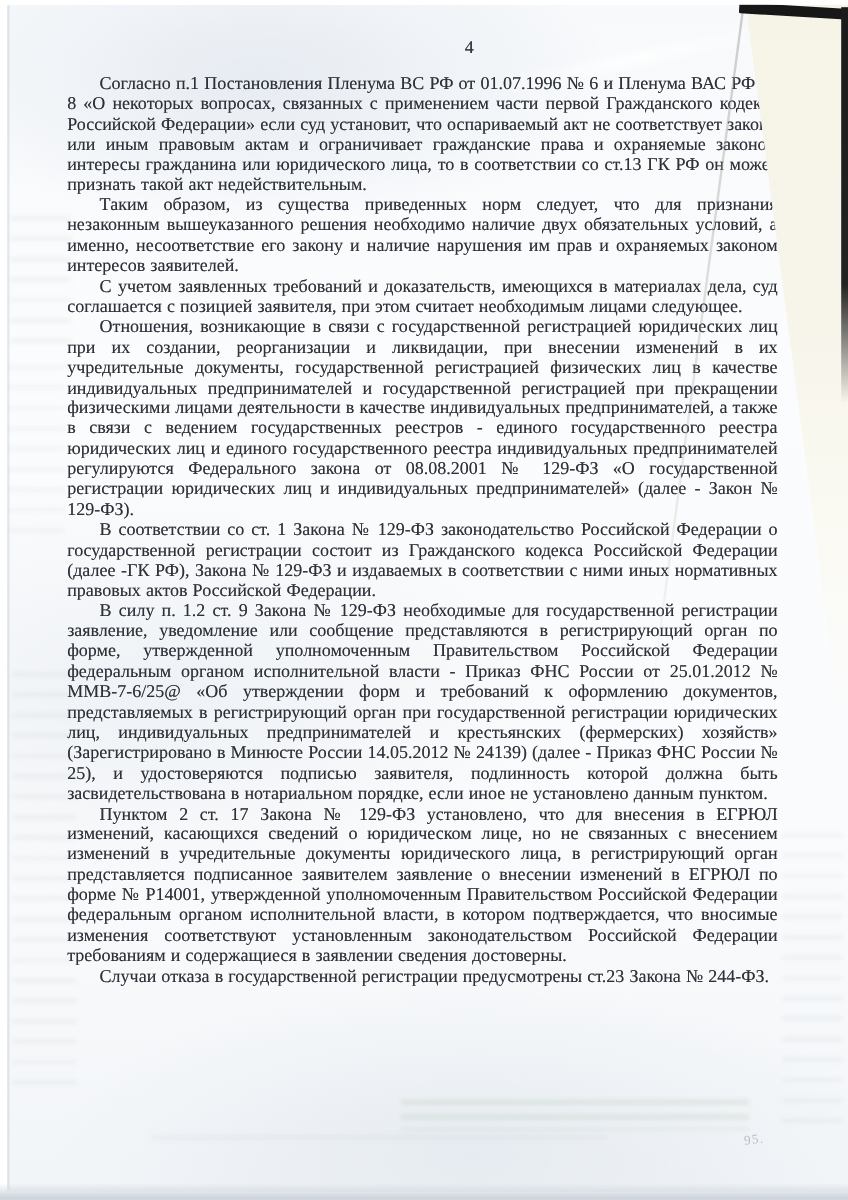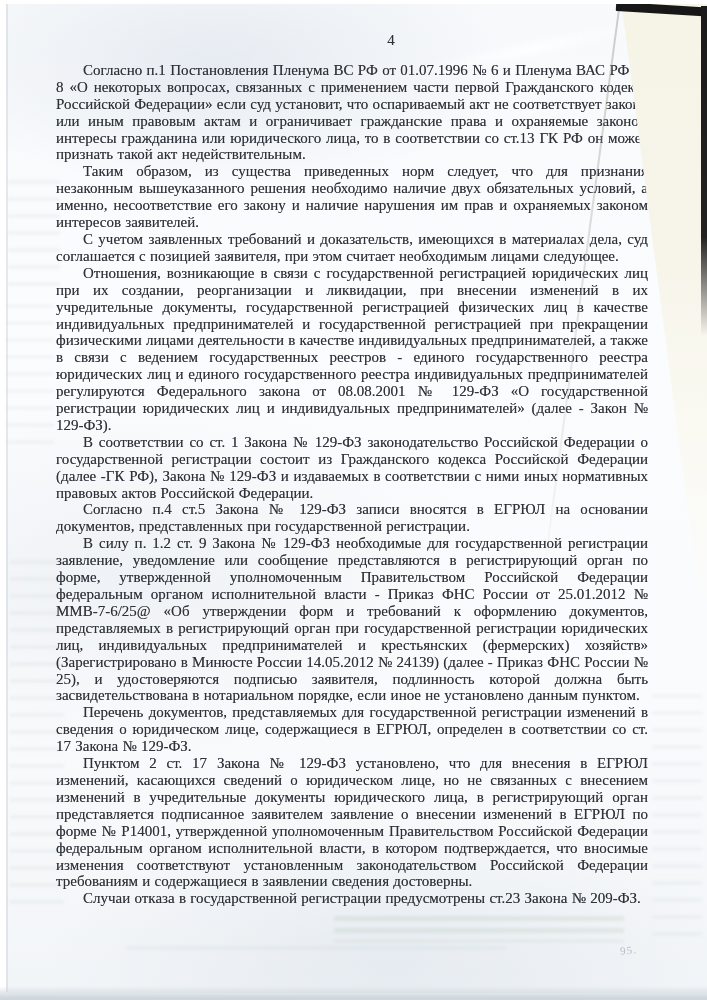--- a/index.html
+++ b/index.html
@@ -95,25 +95,23 @@
   </div>
 
   <div class="textcol">
     <div class="page-num">4</div>
     <div class="paras">
         <p>Согласно п.1 Постановления Пленума ВС РФ от 01.07.1996 № 6 и Пленума ВАС РФ № 8 «О некоторых вопросах, связанных с применением части первой Гражданского кодекса Российской Федерации» если суд установит, что оспариваемый акт не соответствует закону или иным правовым актам и ограничивает гражданские права и охраняемые законом интересы гражданина или юридического лица, то в соответствии со ст.13 ГК РФ он может признать такой акт недействительным.</p>
         <p>Таким образом, из существа приведенных норм следует, что для признания незаконным вышеуказанного решения необходимо наличие двух обязательных условий, а именно, несоответствие его закону и наличие нарушения им прав и охраняемых законом интересов заявителей.</p>
         <p>С учетом заявленных требований и доказательств, имеющихся в материалах дела, суд соглашается с позицией заявителя, при этом считает необходимым лицами следующее.</p>
         <p>Отношения, возникающие в связи с государственной регистрацией юридических лиц при их создании, реорганизации и ликвидации, при внесении изменений в их учредительные документы, государственной регистрацией физических лиц в качестве индивидуальных предпринимателей и государственной регистрацией при прекращении физическими лицами деятельности в качестве индивидуальных предпринимателей, а также в связи с ведением государственных реестров - единого государственного реестра юридических лиц и единого государственного реестра индивидуальных предпринимателей регулируются Федерального закона от 08.08.2001 № 129-ФЗ «О государственной регистрации юридических лиц и индивидуальных предпринимателей» (далее - Закон № 129-ФЗ).</p>
         <p>В соответствии со ст. 1 Закона № 129-ФЗ законодательство Российской Федерации о государственной регистрации состоит из Гражданского кодекса Российской Федерации (далее -ГК РФ), Закона № 129-ФЗ и издаваемых в соответствии с ними иных нормативных правовых актов Российской Федерации.</p>
-        <p>Согласно п.4 ст.5 Закона № 129-ФЗ записи вносятся в ЕГРЮЛ на основании документов, представленных при государственной регистрации.</p>
         <p>В силу п. 1.2 ст. 9 Закона № 129-ФЗ необходимые для государственной регистрации заявление, уведомление или сообщение представляются в регистрирующий орган по форме, утвержденной уполномоченным Правительством Российской Федерации федеральным органом исполнительной власти - Приказ ФНС России от 25.01.2012 № ММВ-7-6/25@ «Об утверждении форм и требований к оформлению документов, представляемых в регистрирующий орган при государственной регистрации юридических лиц, индивидуальных предпринимателей и крестьянских (фермерских) хозяйств» (Зарегистрировано в Минюсте России 14.05.2012 № 24139) (далее - Приказ ФНС России № 25), и удостоверяются подписью заявителя, подлинность которой должна быть засвидетельствована в нотариальном порядке, если иное не установлено данным пунктом.</p>
-        <p>Перечень документов, представляемых для государственной регистрации изменений в сведения о юридическом лице, содержащиеся в ЕГРЮЛ, определен в соответствии со ст. 17 Закона № 129-ФЗ.</p>
         <p>Пунктом 2 ст. 17 Закона № 129-ФЗ установлено, что для внесения в ЕГРЮЛ изменений, касающихся сведений о юридическом лице, но не связанных с внесением изменений в учредительные документы юридического лица, в регистрирующий орган представляется подписанное заявителем заявление о внесении изменений в ЕГРЮЛ по форме № Р14001, утвержденной уполномоченным Правительством Российской Федерации федеральным органом исполнительной власти, в котором подтверждается, что вносимые изменения соответствуют установленным законодательством Российской Федерации требованиям и содержащиеся в заявлении сведения достоверны.</p>
-        <p>Случаи отказа в государственной регистрации предусмотрены ст.23 Закона № 209-ФЗ.</p>
+        <p>Случаи отказа в государственной регистрации предусмотрены ст.23 Закона № 244-ФЗ.</p>
       </div>
   </div>
 
   <div class="faint-mark">95.</div>
 
   <div class="corner-bg"></div>
   <div class="page-edge-line"></div>
   <div class="edge-top-black"></div>
   <div class="edge-right-black"></div>
   <div class="left-edge-shadow"></div>

